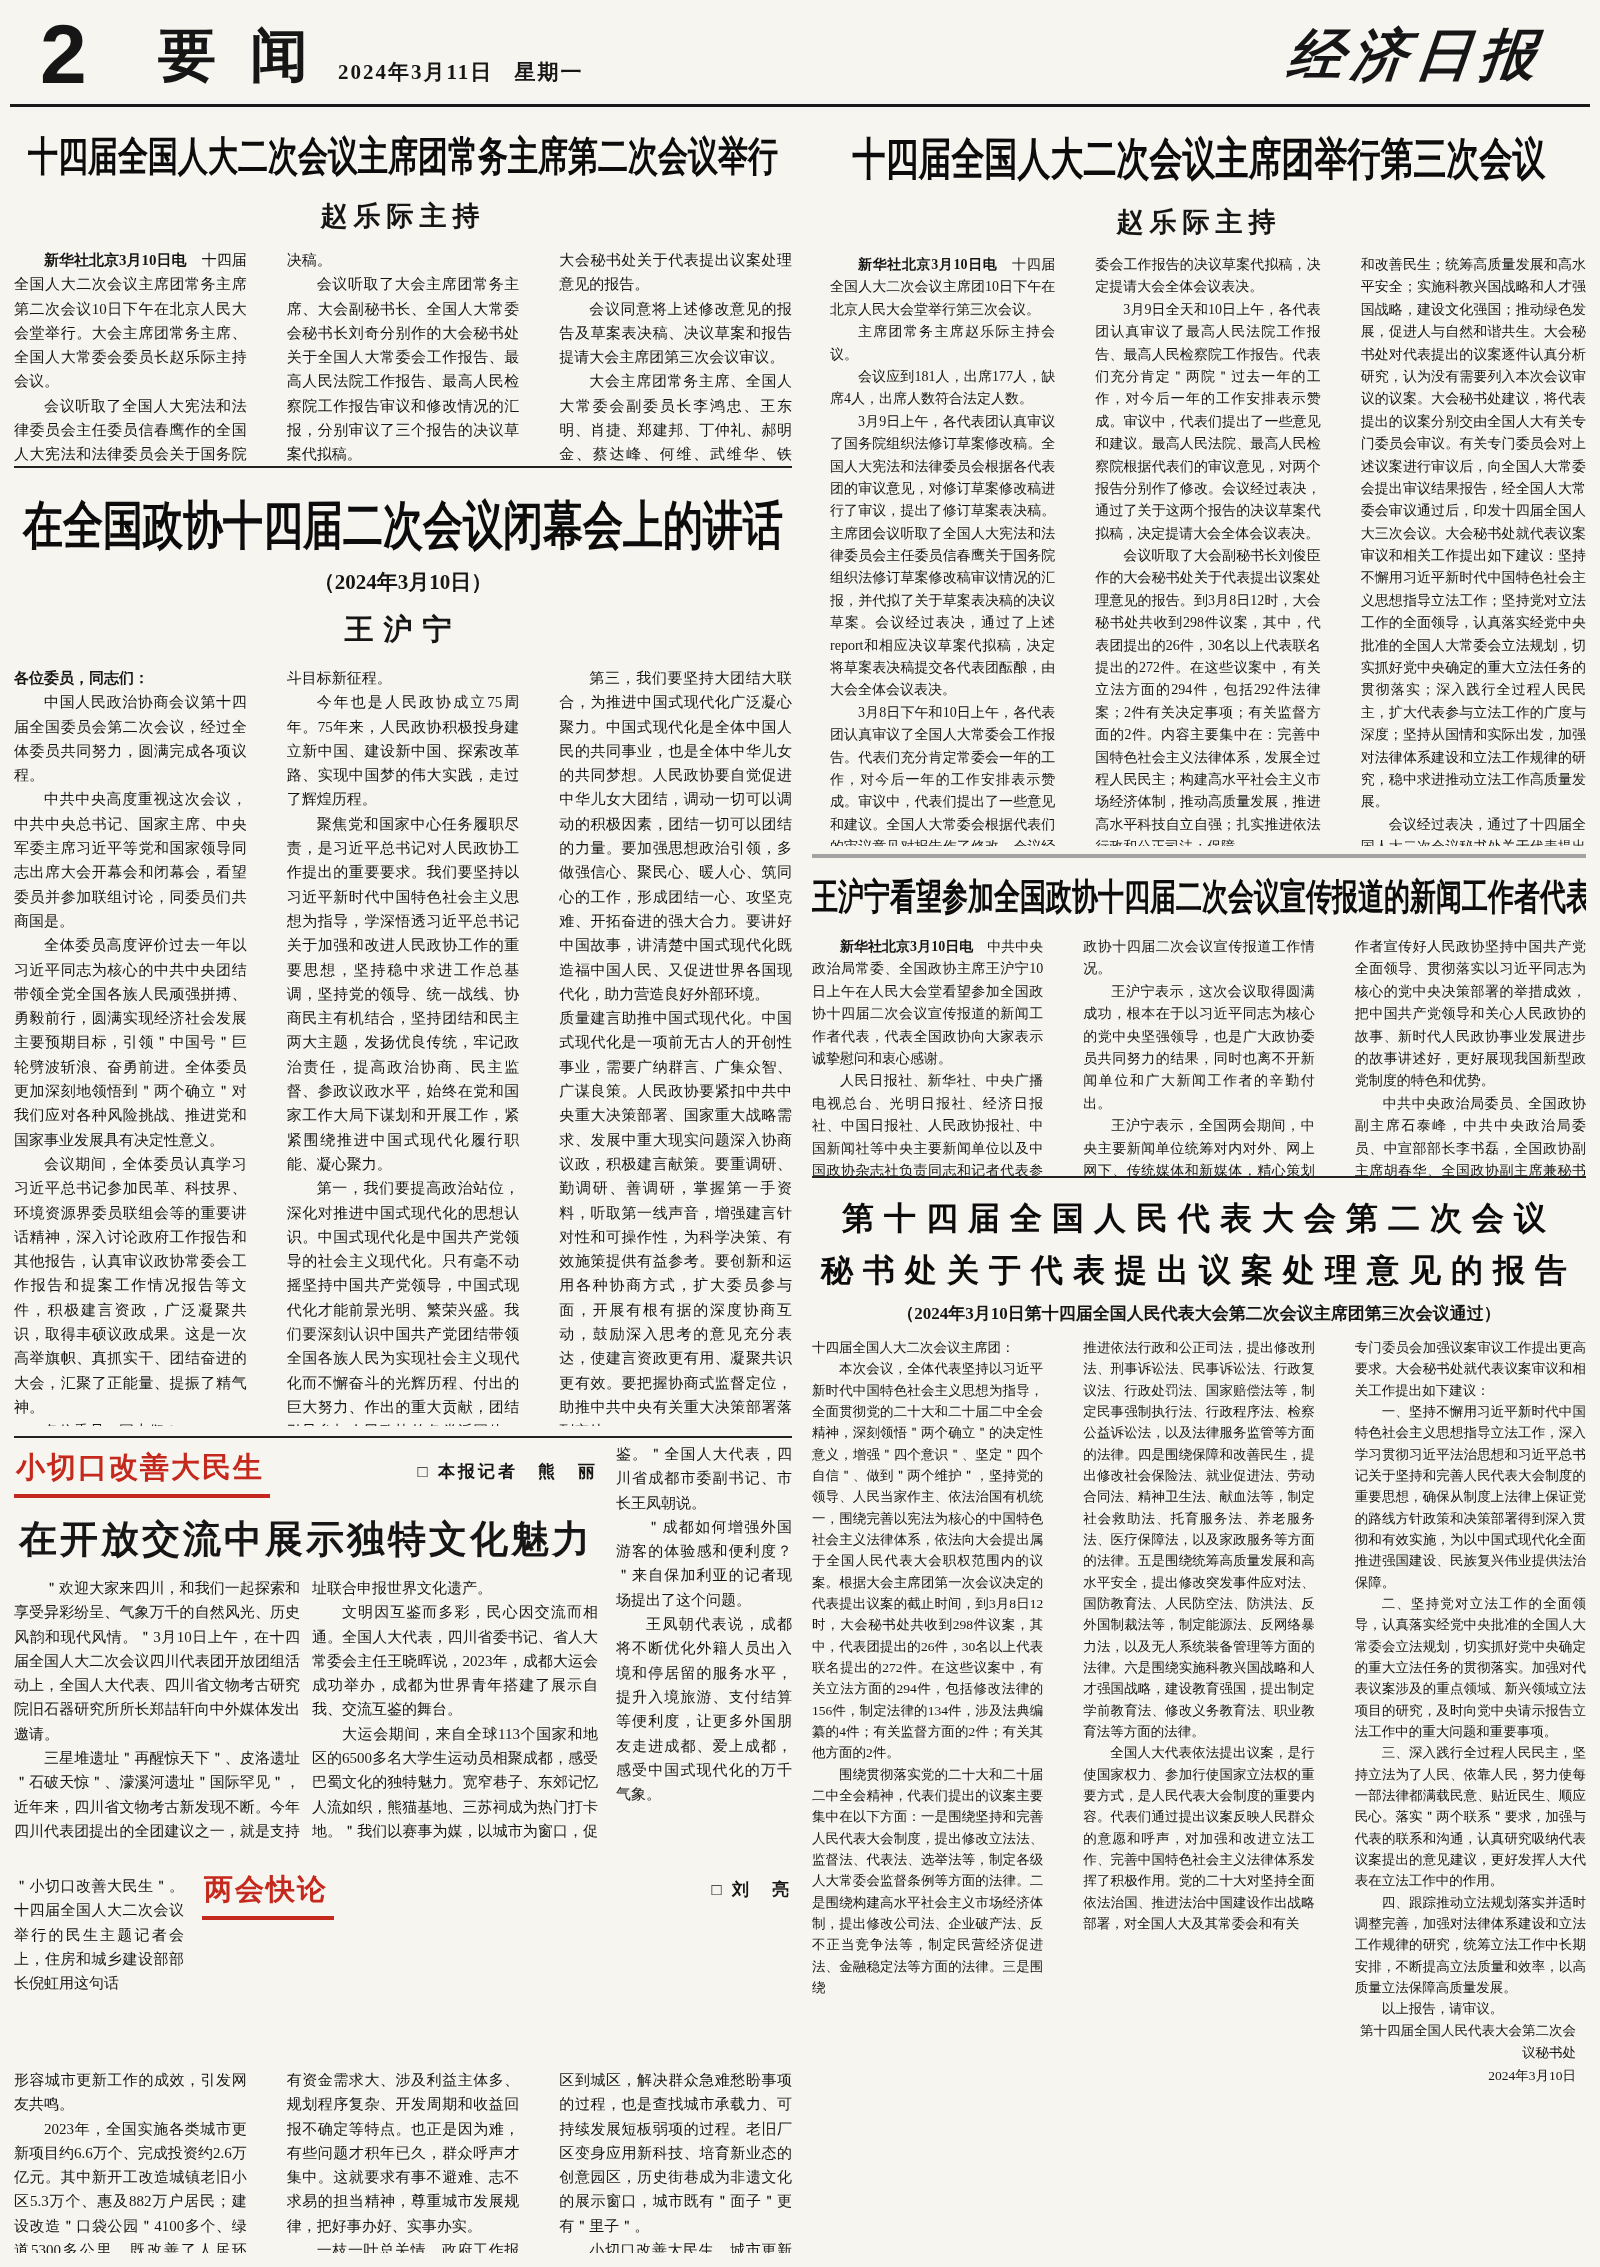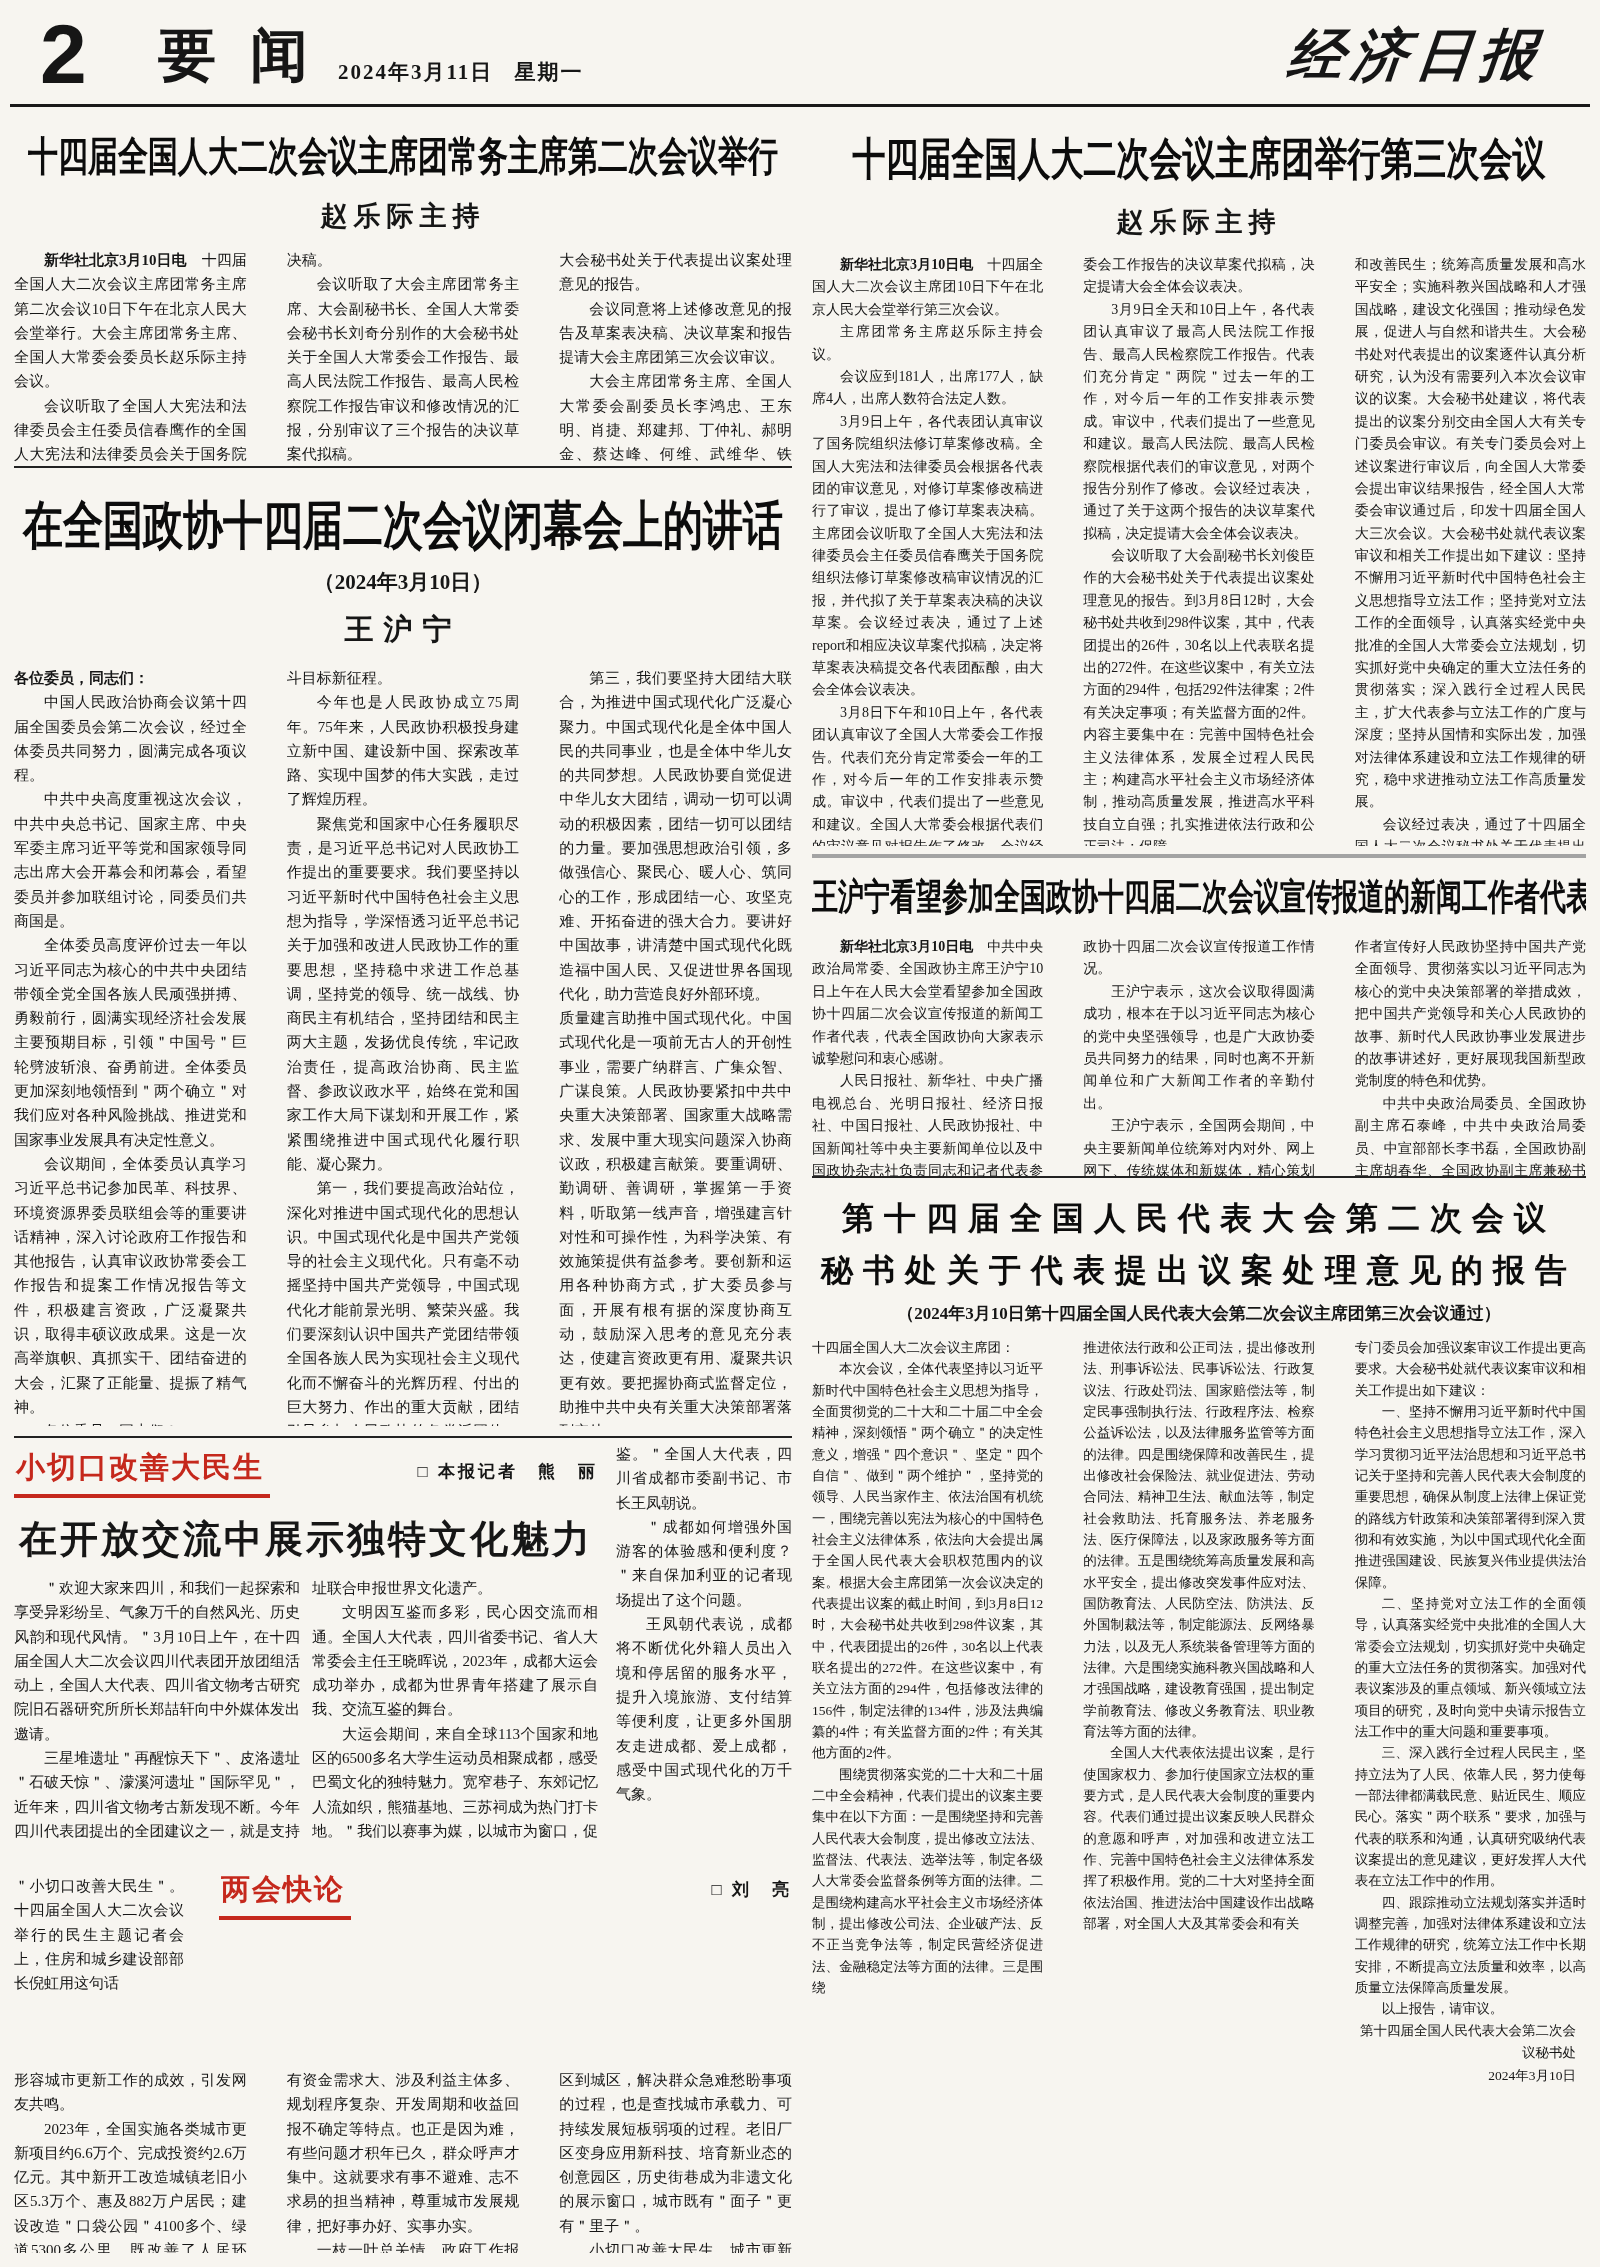--- a/index.html
+++ b/index.html
@@ -49,21 +49,21 @@
   .boldline{font-weight:900;text-indent:0;}
   .sm .para{font-size:14px;line-height:1.6;}
   .xs .para{font-size:13.5px;line-height:1.58;}
   .sig{ text-align:right;font-size:15px;line-height:1.7;margin:0;padding-right:10px;}
   
   .sichuan{display:flex;gap:18px;}
   .sichuan-main{flex:1 1 0;overflow:hidden;}
   .sichuan-side{width:176px;overflow:hidden;padding-top:4px;}
   .sichuan-head{display:flex;justify-content:space-between;align-items:flex-start;padding-top:8px;}
   
-  .comment-top{display:flex;gap:35px;overflow:hidden;}
+  .comment-top{display:flex;gap:18px;overflow:hidden;}
   .comment-lead{width:170px;overflow:hidden;padding-top:8px;}
   .comment-main{flex:1 1 0;overflow:hidden;}
   .comment-head{display:flex;justify-content:space-between;align-items:flex-start;padding-top:2px;}
 </style>
 </head>
 <body>
 
 <div class="page">
 
   <div class="masthead">
@@ -206,21 +206,21 @@
         </div>
       </div>
     </div>
   </div>
 
   <div class="half half-r">
 
     <div class="sec rule-b1 sm" style="height:742px;">
       <div class="hl hl-c">十四届全国人大二次会议主席团举行第三次会议</div>
       <div class="subhead">赵乐际主持</div>
-      <div class="cols" style="height:592px;">
+      <div class="cols" style="height:592px;margin-left:18px;">
         <div class="col">
           <p class="para" style="font-size:14px;line-height:1.6;"><b class="wire">新华社北京3月10日电</b><span>　十四届全国人大二次会议主席团10日下午在北京人民大会堂举行第三次会议。</span></p>
           <div>
               <p class="para">主席团常务主席赵乐际主持会议。</p>
               <p class="para">会议应到181人，出席177人，缺席4人，出席人数符合法定人数。</p>
               <p class="para">3月9日上午，各代表团认真审议了国务院组织法修订草案修改稿。全国人大宪法和法律委员会根据各代表团的审议意见，对修订草案修改稿进行了审议，提出了修订草案表决稿。主席团会议听取了全国人大宪法和法律委员会主任委员信春鹰关于国务院组织法修订草案修改稿审议情况的汇报，并代拟了关于草案表决稿的决议草案。会议经过表决，通过了上述report和相应决议草案代拟稿，决定将草案表决稿提交各代表团酝酿，由大会全体会议表决。</p>
               <p class="para">3月8日下午和10日上午，各代表团认真审议了全国人大常委会工作报告。代表们充分肯定常委会一年的工作，对今后一年的工作安排表示赞成。审议中，代表们提出了一些意见和建议。全国人大常委会根据代表们的审议意见对报告作了修改。会议经过表决，通过了关于常</p>
             </div>
         </div>
         <div class="col">

